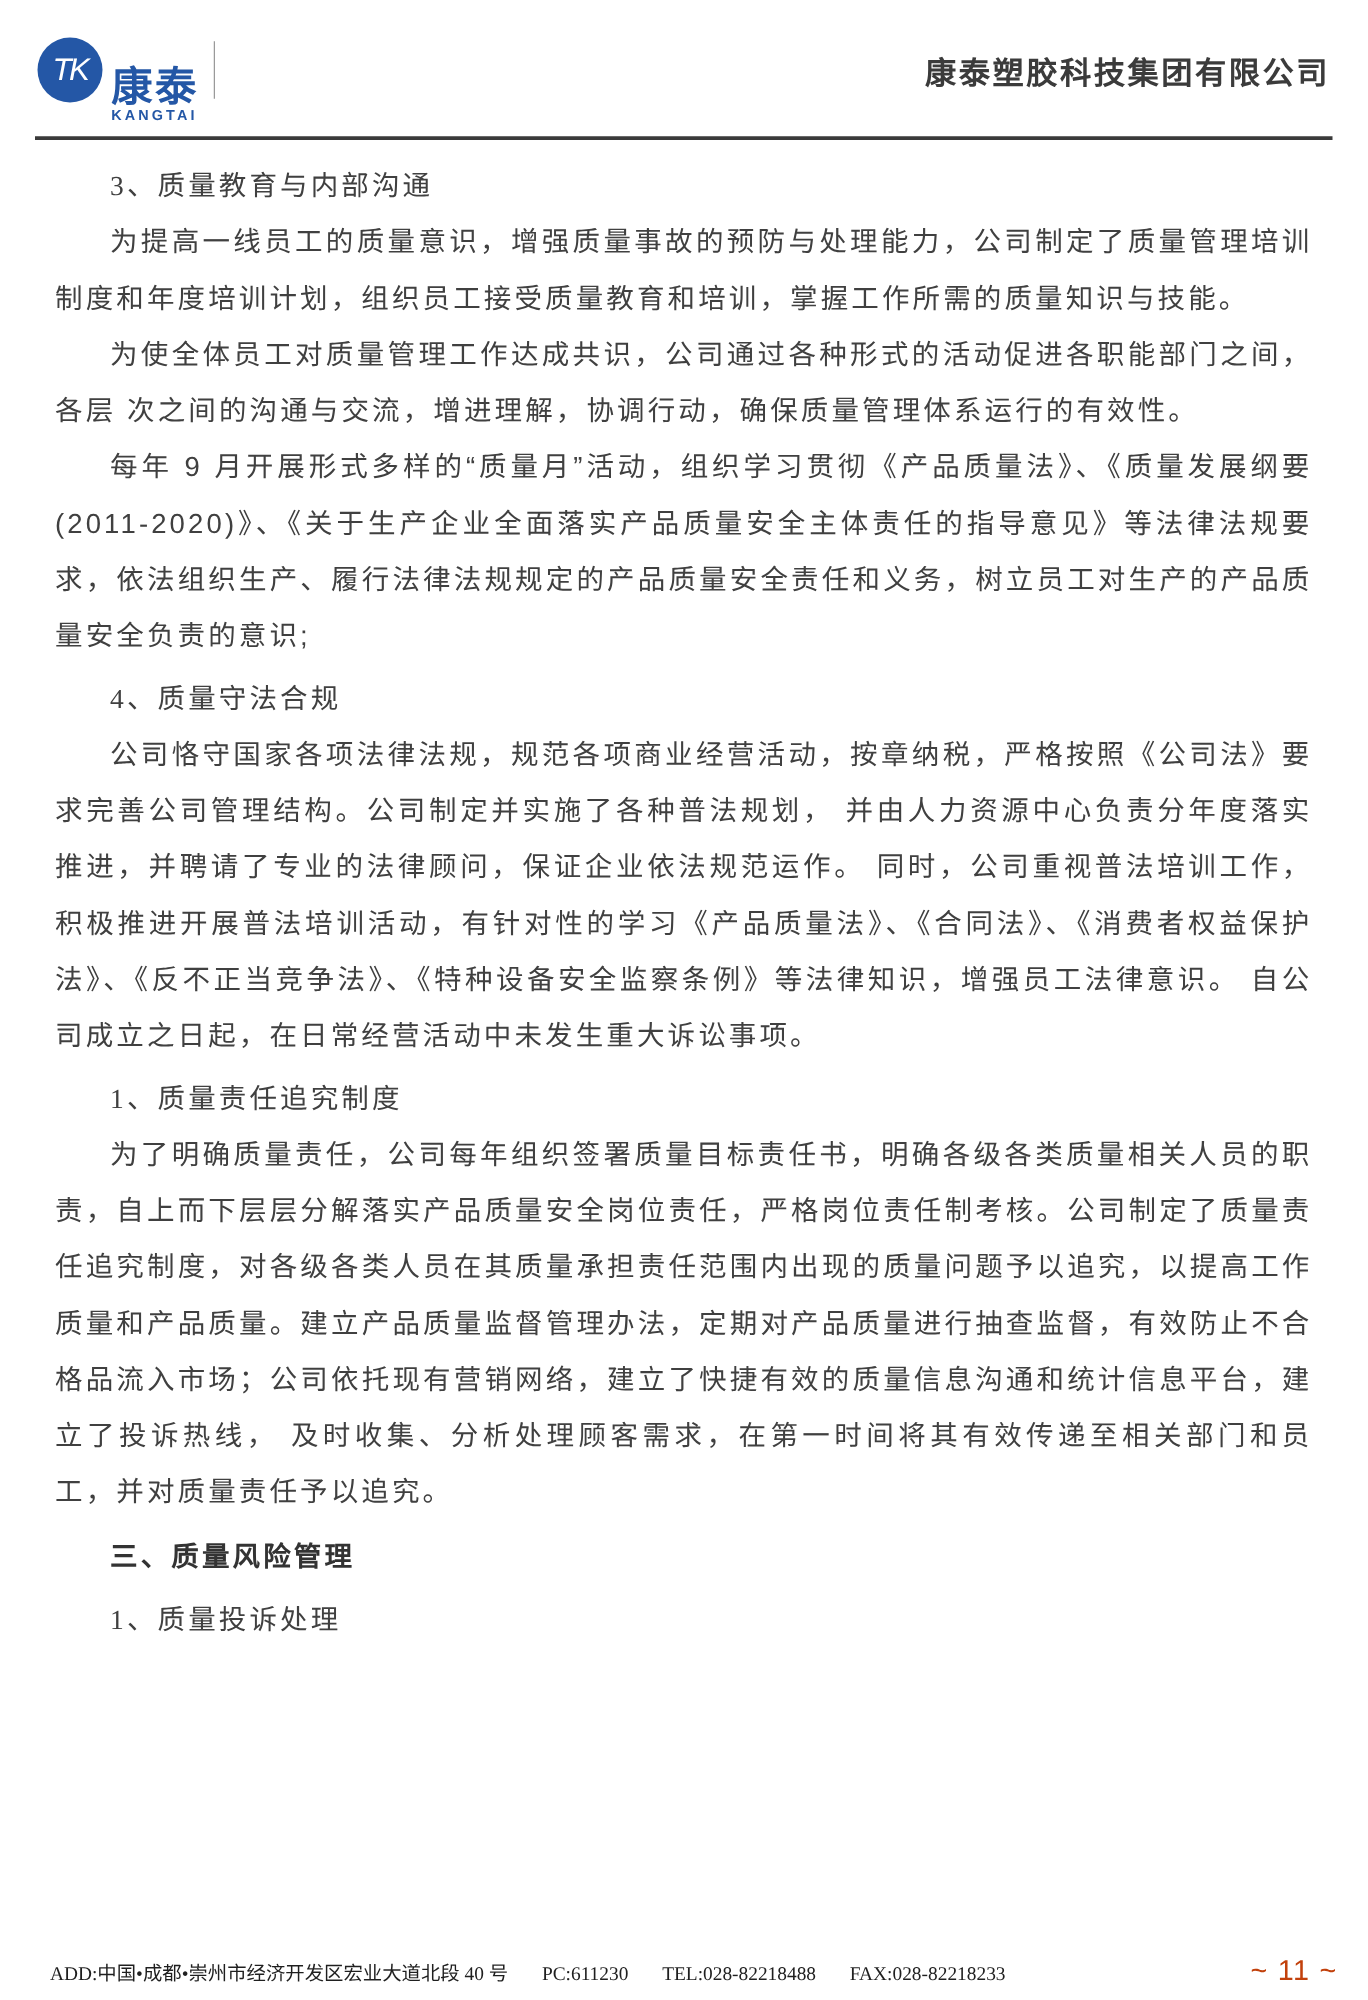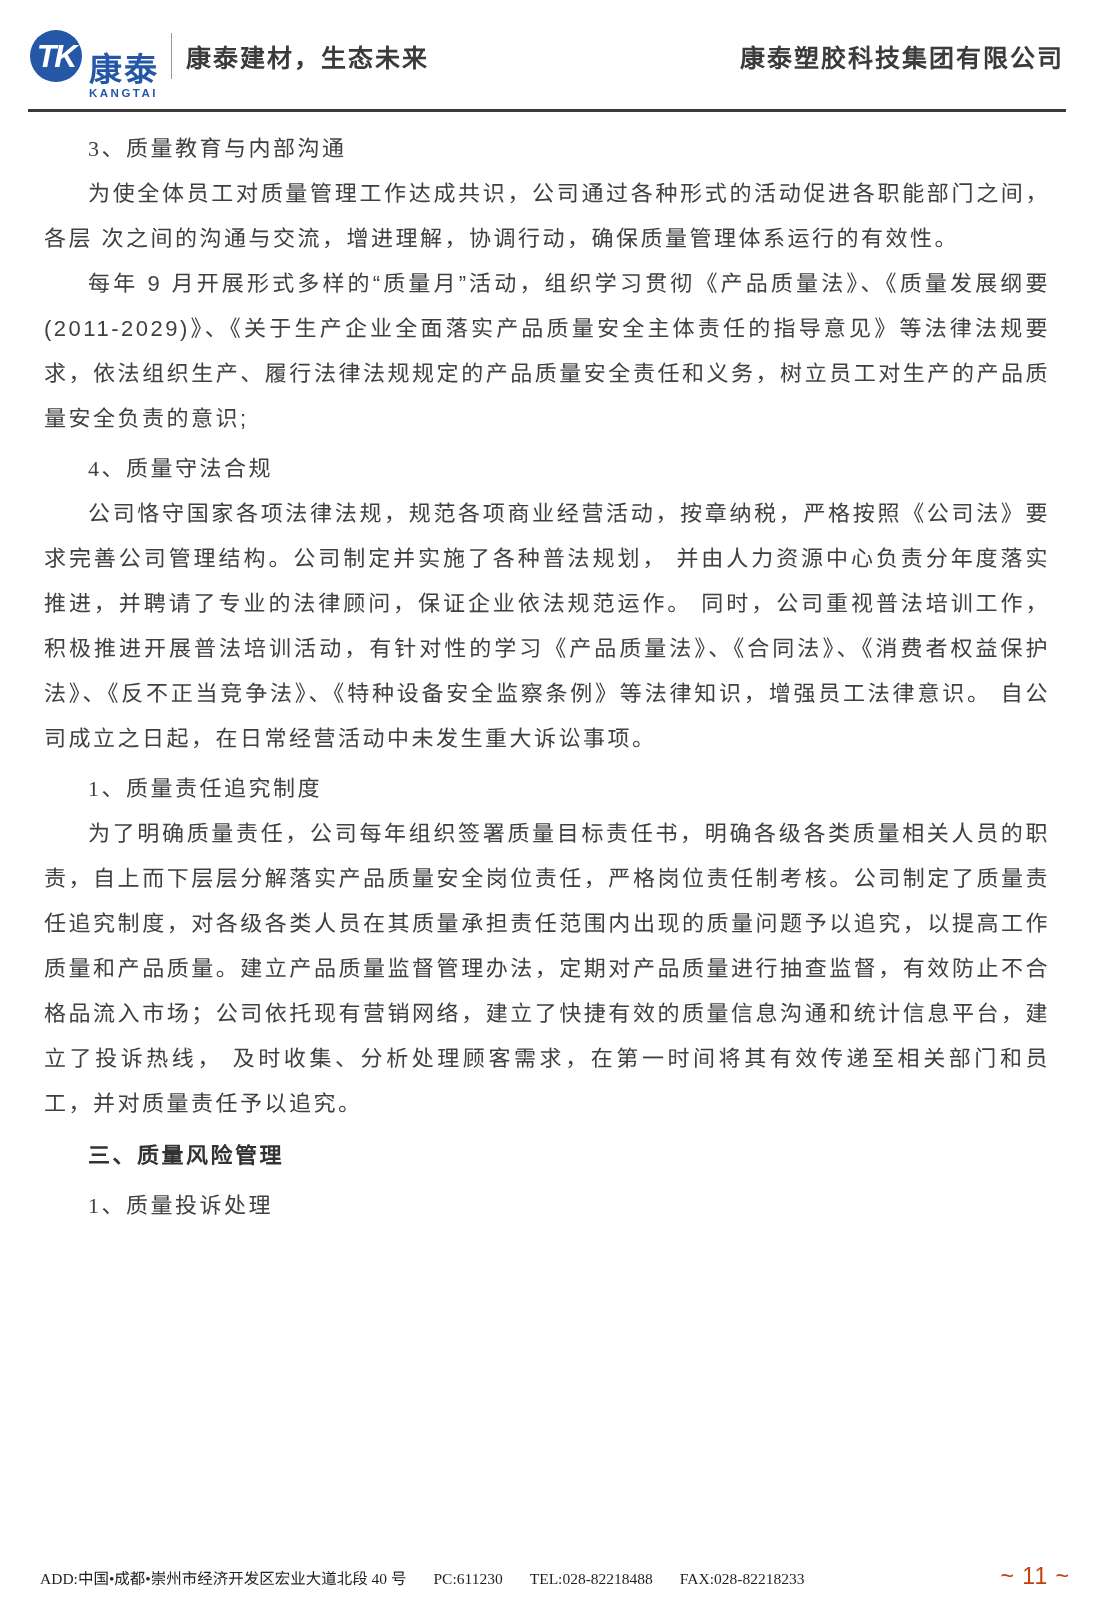--- a/index.html
+++ b/index.html
@@ -22,22 +22,22 @@
     display: flex;
     align-items: center;
   }
   .logo-group { display: flex; align-items: center; }
   .logo-circle {
     width: 52px; height: 52px;
     border-radius: 50%;
     background: #2457a6;
     color: #ffffff;
     display: flex; align-items: center; justify-content: center;
-    font-weight: bold; font-style: italic;
-    font-size: 32px; letter-spacing: -2px;
+    font-weight: normal; font-style: italic;
+    font-size: 25px; letter-spacing: -2px;
     flex: 0 0 auto;
   }
   .brand-text { margin-left: 7px; line-height: 1; margin-top: 40px; }
   .brand-cn {
     color: #2457a6; font-weight: bold;
     font-size: 33px; letter-spacing: 2px;
     display: block;
   }
   .brand-en {
     color: #2457a6; font-weight: bold;
@@ -101,29 +101,29 @@
   <div class="header">
     <div class="logo-group">
       <div class="logo-circle">
         <span>TK</span>
       </div>
       <div class="brand-text">
         <span class="brand-cn">康泰</span>
         <span class="brand-en">KANGTAI</span>
       </div>
       <div class="logo-divider"></div>
-      <div class="tagline">康泰建材，生态未来</div>
     </div>
     <div class="company-name">康泰塑胶科技集团有限公司</div>
   </div>
 
   <div class="content">
       <div class="block subheading">3、质量教育与内部沟通</div>
+      <div class="block paragraph">为提高一线员工的质量意识，增强质量事故的预防与处理能力，公司制定了质量管理培训制度和年度培训计划，组织员工接受质量教育和培训，掌握工作所需的质量知识与技能。</div>
       <div class="block paragraph">为使全体员工对质量管理工作达成共识，公司通过各种形式的活动促进各职能部门之间，各层 次之间的沟通与交流，增进理解，协调行动，确保质量管理体系运行的有效性。</div>
-      <div class="block paragraph">每年 9 月开展形式多样的“质量月”活动，组织学习贯彻《产品质量法》、《质量发展纲要(2011-2029)》、《关于生产企业全面落实产品质量安全主体责任的指导意见》等法律法规要求，依法组织生产、履行法律法规规定的产品质量安全责任和义务，树立员工对生产的产品质量安全负责的意识;</div>
+      <div class="block paragraph">每年 9 月开展形式多样的“质量月”活动，组织学习贯彻《产品质量法》、《质量发展纲要(2011-2020)》、《关于生产企业全面落实产品质量安全主体责任的指导意见》等法律法规要求，依法组织生产、履行法律法规规定的产品质量安全责任和义务，树立员工对生产的产品质量安全负责的意识;</div>
       <div class="block subheading">4、质量守法合规</div>
       <div class="block paragraph">公司恪守国家各项法律法规，规范各项商业经营活动，按章纳税，严格按照《公司法》要求完善公司管理结构。公司制定并实施了各种普法规划， 并由人力资源中心负责分年度落实推进，并聘请了专业的法律顾问，保证企业依法规范运作。 同时，公司重视普法培训工作，积极推进开展普法培训活动，有针对性的学习《产品质量法》、《合同法》、《消费者权益保护法》、《反不正当竞争法》、《特种设备安全监察条例》等法律知识，增强员工法律意识。 自公司成立之日起，在日常经营活动中未发生重大诉讼事项。</div>
       <div class="block subheading">1、质量责任追究制度</div>
       <div class="block paragraph">为了明确质量责任，公司每年组织签署质量目标责任书，明确各级各类质量相关人员的职责，自上而下层层分解落实产品质量安全岗位责任，严格岗位责任制考核。公司制定了质量责任追究制度，对各级各类人员在其质量承担责任范围内出现的质量问题予以追究，以提高工作质量和产品质量。建立产品质量监督管理办法，定期对产品质量进行抽查监督，有效防止不合格品流入市场；公司依托现有营销网络，建立了快捷有效的质量信息沟通和统计信息平台，建立了投诉热线， 及时收集、分析处理顾客需求，在第一时间将其有效传递至相关部门和员工，并对质量责任予以追究。</div>
       <div class="block heading">三、质量风险管理</div>
       <div class="block subheading">1、质量投诉处理</div>
     </div>
 
   <div class="footer">
     <span class="f-item">ADD:中国•成都•崇州市经济开发区宏业大道北段 40 号</span>

